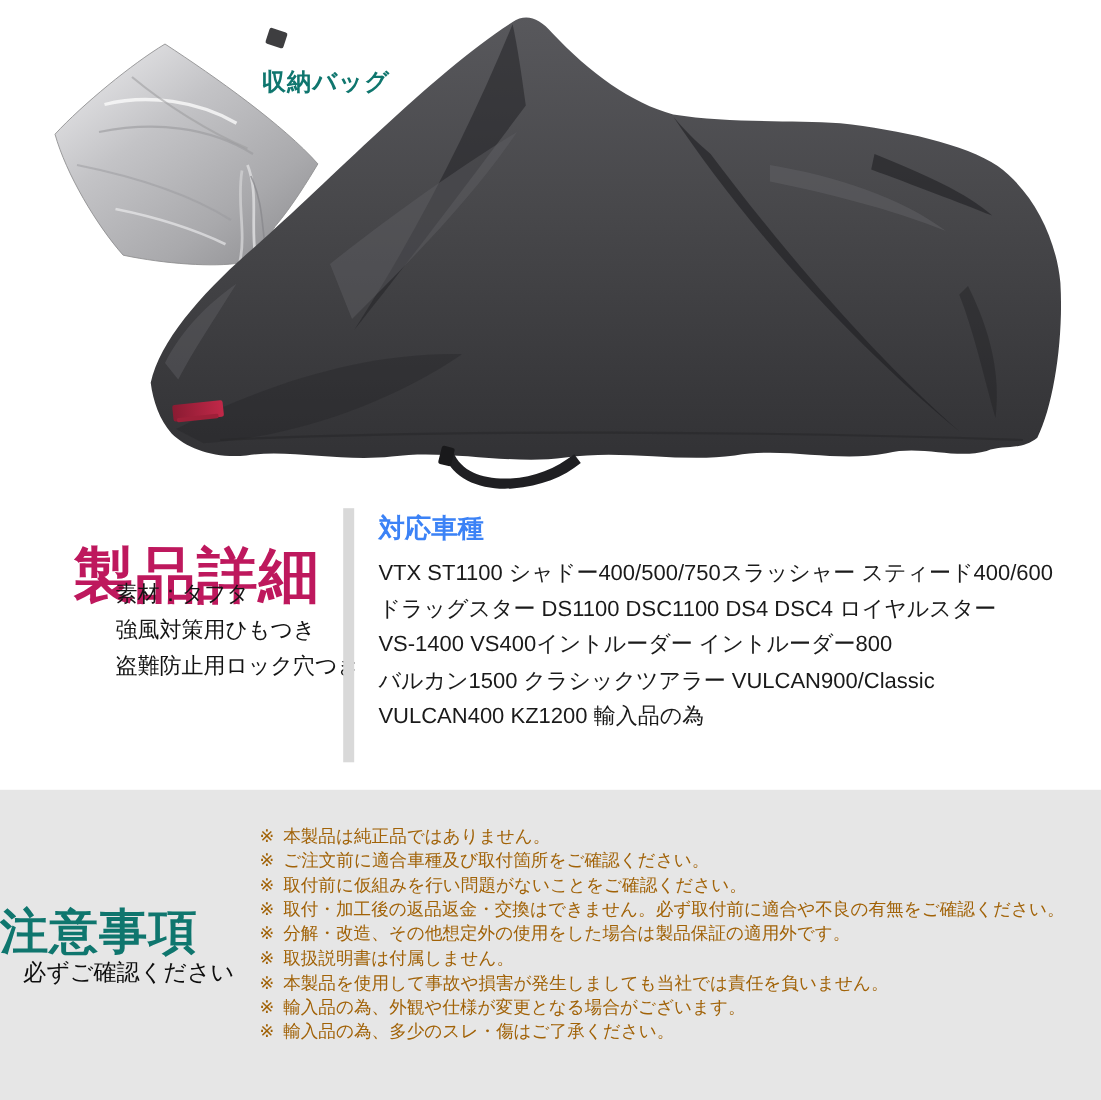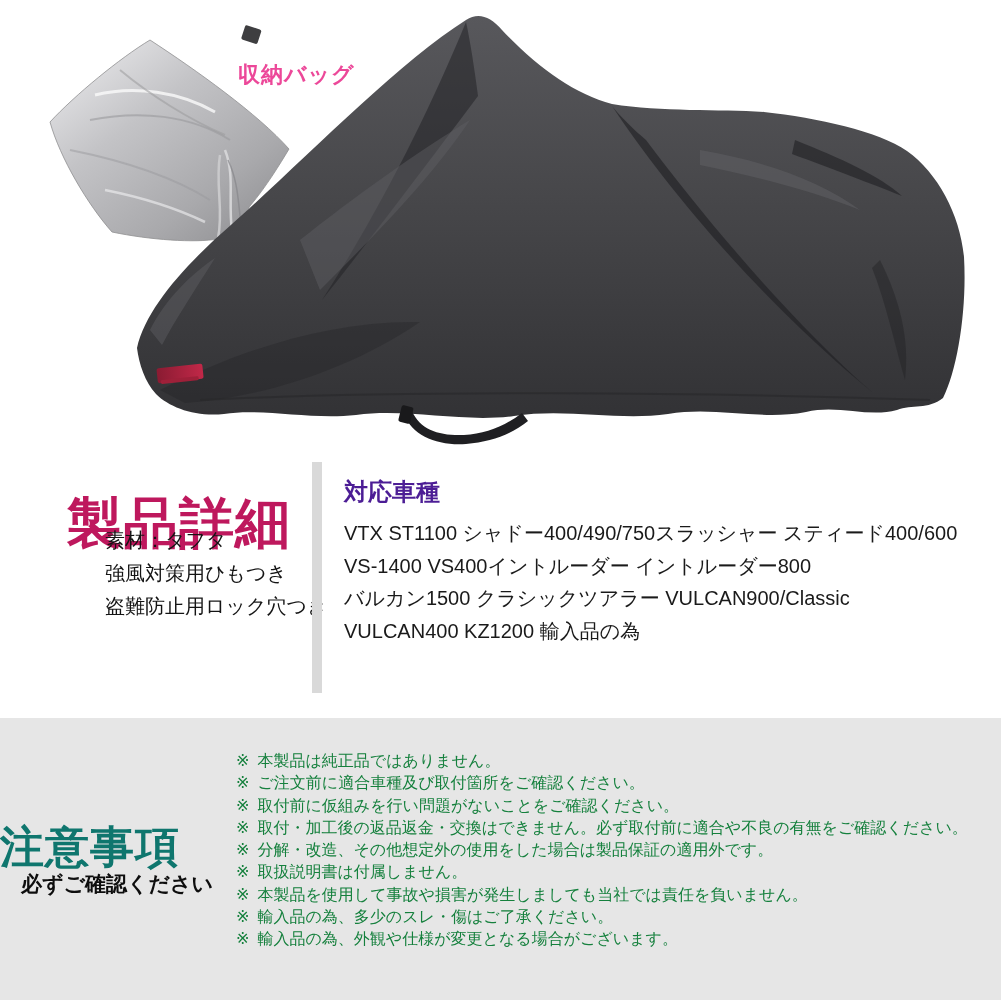--- a/index.html
+++ b/index.html
@@ -1,35 +1,35 @@
 <!DOCTYPE html>
 <html lang="ja"><head>
 <meta charset="utf-8">
 <style>
   html,body{margin:0;padding:0;background:#ffffff;}
   body{font-family:"Liberation Sans","DejaVu Sans",sans-serif;}
   .page{position:relative;width:1001px;height:1000px;background:#ffffff;overflow:hidden;}
 
   
   .photo-svg{position:absolute;left:0;top:0;width:1001px;height:456px;display:block;}
-  .bag-label{position:absolute;left:238px;top:60px;font-size:22px;font-weight:600;color:#ec4899;letter-spacing:1px;}
+  .bag-label{position:absolute;left:238px;top:60px;font-size:22px;font-weight:600;color:#0f766e;letter-spacing:1px;}
 
   
   .details-title{position:absolute;left:67px;top:456px;font-size:55px;font-weight:900;color:#be185d;line-height:1.12;letter-spacing:1px;}
   .spec-lines{position:absolute;left:74px;top:524px;font-size:20px;line-height:33px;color:#141414;margin-left:31px;}
   .v-divider{position:absolute;left:312px;top:462px;width:10px;height:231px;background:#d9d9d9;}
   .models{position:absolute;left:344px;top:464px;}
-  .models-header{font-size:24px;font-weight:bold;color:#4c1d95;margin:12px 0 9px 0;}
+  .models-header{font-size:24px;font-weight:bold;color:#3b82f6;margin:0 0 9px 0;}
   .model-lines{font-size:20px;line-height:32.5px;color:#1a1a1a;white-space:nowrap;}
 
   
   .notes-section{position:absolute;left:0;top:718px;width:1001px;height:282px;background:#e6e6e6;}
   .notes-title{position:absolute;left:0;top:100px;width:234px;text-align:left;font-size:44px;font-weight:900;color:#0f766e;letter-spacing:1px;}
-  .notes-subtitle{position:absolute;left:0;top:152px;width:234px;text-align:center;font-size:21px;font-weight:bold;color:#0d0d0d;}
-  .notes-list{position:absolute;left:236px;top:32px;margin:0;padding:0;list-style:none;font-size:16px;line-height:22.3px;color:#15803d;}
+  .notes-subtitle{position:absolute;left:0;top:152px;width:234px;text-align:center;font-size:21px;font-weight:normal;color:#0d0d0d;}
+  .notes-list{position:absolute;left:236px;top:32px;margin:0;padding:0;list-style:none;font-size:16px;line-height:22.3px;color:#a16207;}
   .notes-list li{white-space:nowrap;}
   .notes-list .marker{display:inline-block;margin-right:8px;}
 </style>
 </head>
 <body>
 
 <div class="page">
 
   <svg class="photo-svg" viewBox="0 0 1001 456" aria-hidden="true">
     <defs>
@@ -117,36 +117,37 @@
     <div>素材：タフタ</div>
     <div>強風対策用ひもつき</div>
     <div>盗難防止用ロック穴つき</div>
   </div>
 
   <div class="v-divider"></div>
 
   <div class="models">
     <div class="models-header">対応車種</div>
     <div class="model-lines">
-      <div>VTX ST1100 シャドー400/490/750スラッシャー スティード400/600</div>
+      <div>VTX ST1100 シャドー400/500/750スラッシャー スティード400/600</div>
+      <div>ドラッグスター DS1100 DSC1100 DS4 DSC4 ロイヤルスター</div>
       <div>VS-1400 VS400イントルーダー イントルーダー800</div>
       <div>バルカン1500 クラシックツアラー VULCAN900/Classic</div>
       <div>VULCAN400 KZ1200 輸入品の為</div>
     </div>
   </div>
 
   <section class="notes-section">
     <div class="notes-title">注意事項</div>
     <div class="notes-subtitle">必ずご確認ください</div>
     <ul class="notes-list">
       <li><span class="marker">※</span><span>本製品は純正品ではありません。</span></li>
       <li><span class="marker">※</span><span>ご注文前に適合車種及び取付箇所をご確認ください。</span></li>
       <li><span class="marker">※</span><span>取付前に仮組みを行い問題がないことをご確認ください。</span></li>
       <li><span class="marker">※</span><span>取付・加工後の返品返金・交換はできません。必ず取付前に適合や不良の有無をご確認ください。</span></li>
       <li><span class="marker">※</span><span>分解・改造、その他想定外の使用をした場合は製品保証の適用外です。</span></li>
       <li><span class="marker">※</span><span>取扱説明書は付属しません。</span></li>
       <li><span class="marker">※</span><span>本製品を使用して事故や損害が発生しましても当社では責任を負いません。</span></li>
+      <li><span class="marker">※</span><span>輸入品の為、外観や仕様が変更となる場合がございます。</span></li>
       <li><span class="marker">※</span><span>輸入品の為、多少のスレ・傷はご了承ください。</span></li>
-      <li><span class="marker">※</span><span>輸入品の為、外観や仕様が変更となる場合がございます。</span></li>
     </ul>
   </section>
 
 </div>
 
 </body></html>

